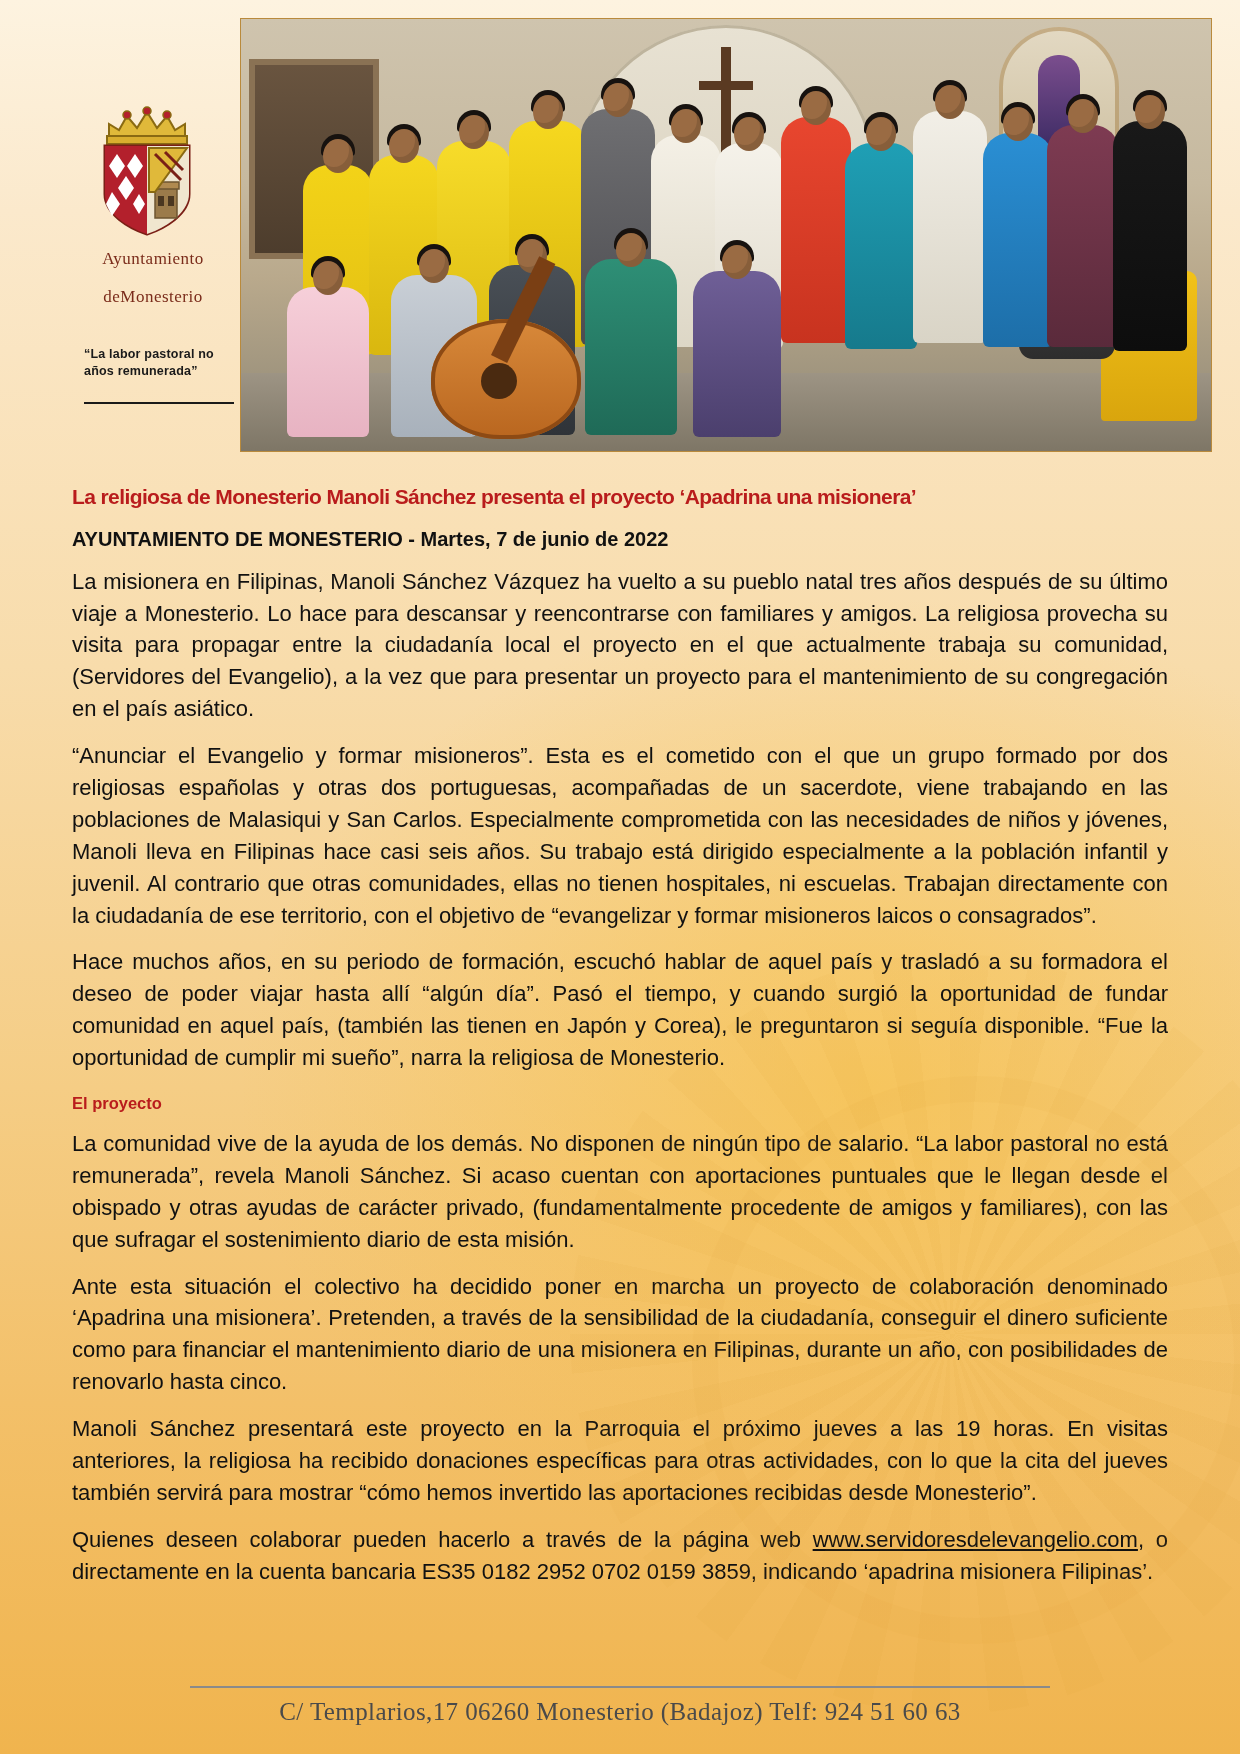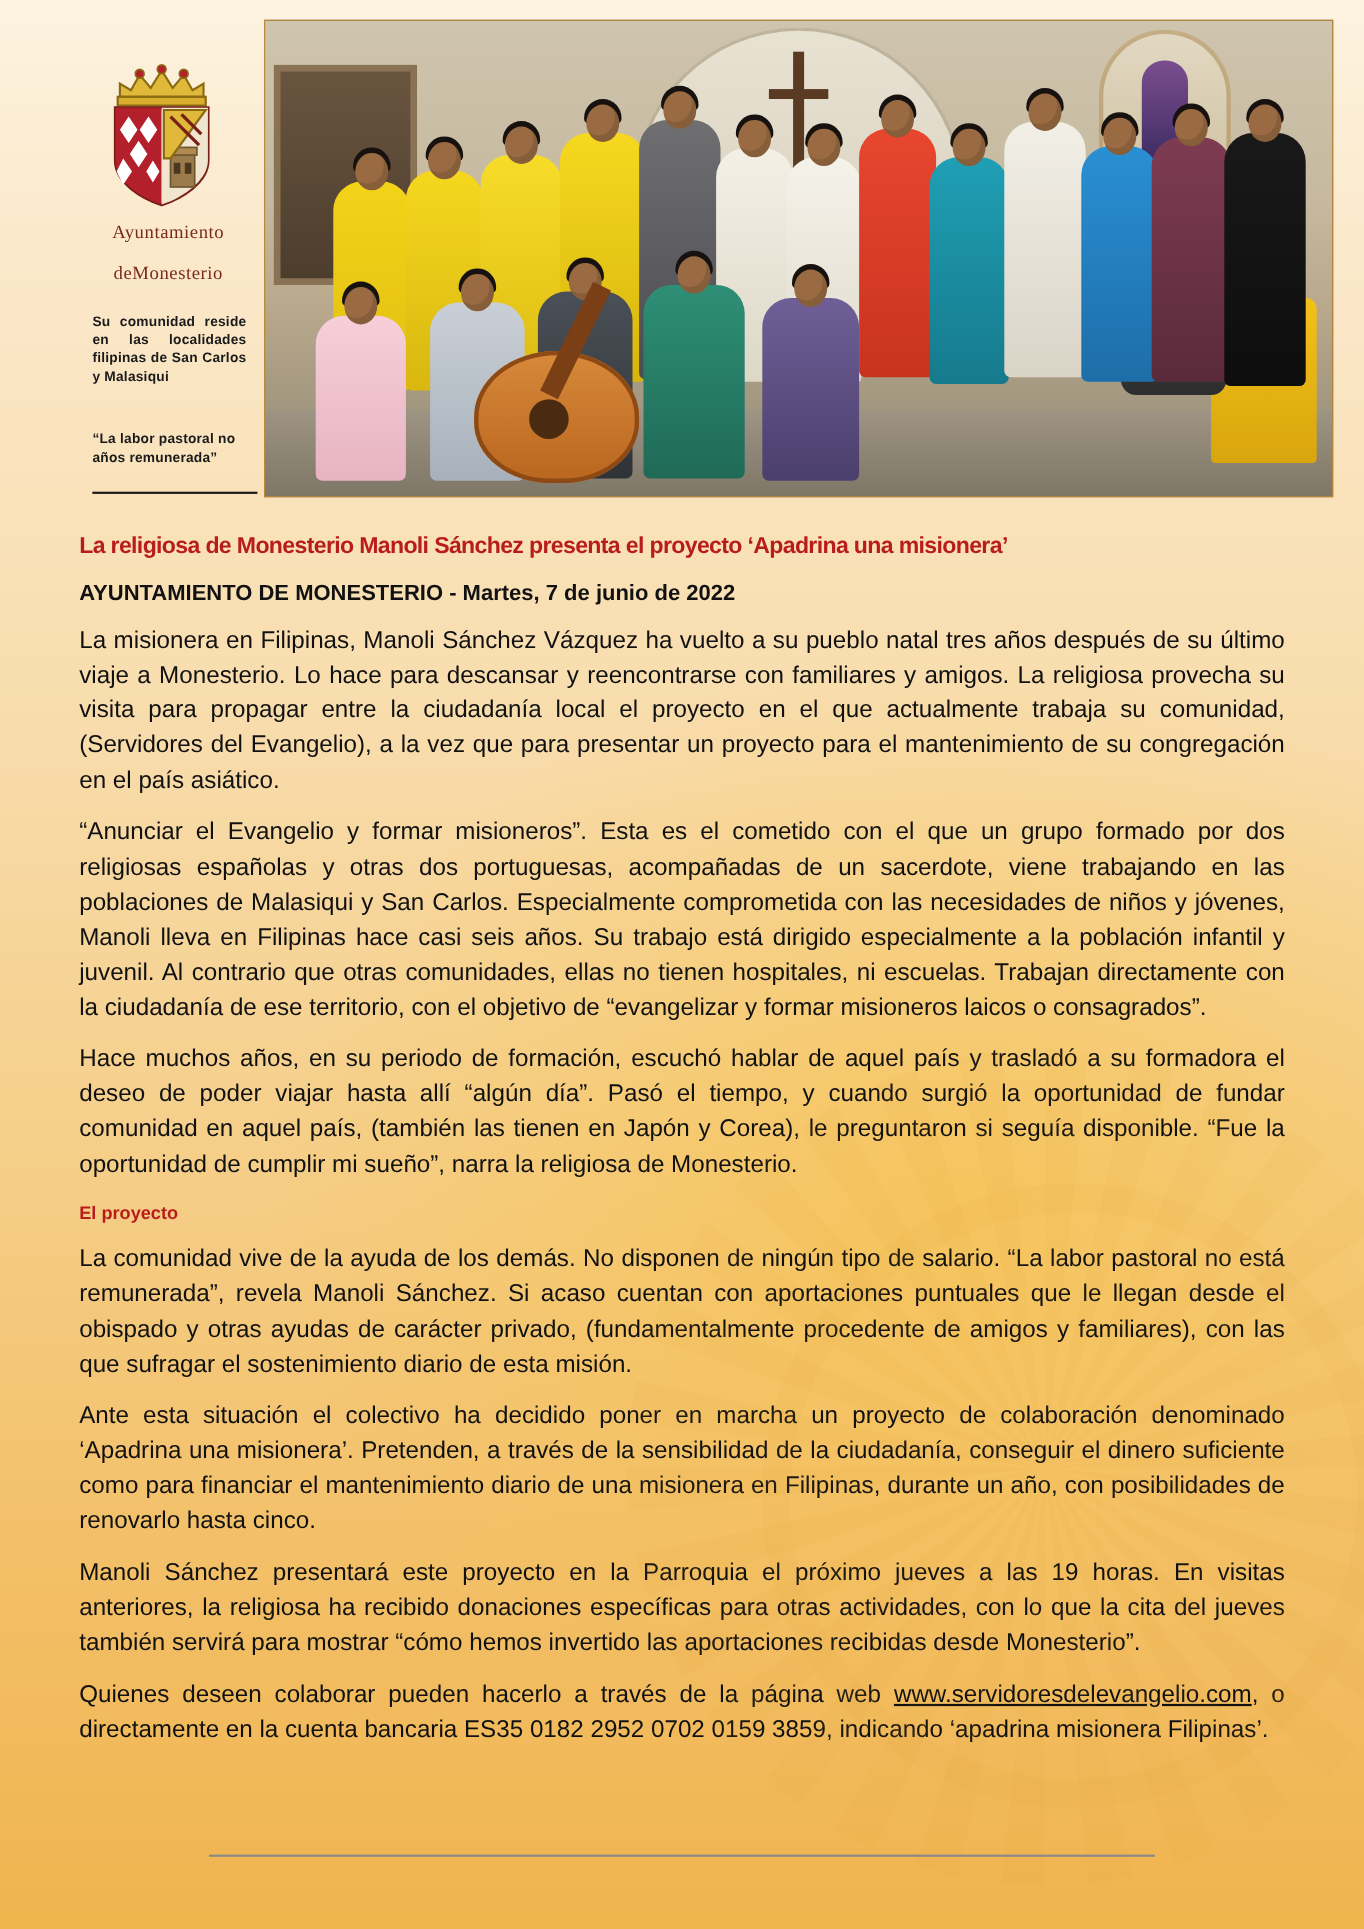--- a/index.html
+++ b/index.html
@@ -41,21 +41,21 @@
     position: relative;
     width: 1240px;
     height: 1754px;
     box-sizing: border-box;
   }
 
   
   .top {
     position: relative;
     display: flex;
-    align-items: flex-start;
+    align-items: center;
     padding: 18px 22px 16px 22px;
     border-radius: 12px;
   }
   .left-col {
     width: 210px;
     flex: 0 0 210px;
     padding-left: 52px;
     box-sizing: border-box;
   }
   .crest {
@@ -275,21 +275,20 @@
             <line x1="68" y1="58" x2="94" y2="84"></line>
             <line x1="78" y1="56" x2="96" y2="74"></line>
           </g>
         </svg>
       </div>
       <div class="crest-caption">
         <div class="l1">Ayuntamiento</div>
         <div class="l2">deMonesterio</div>
       </div>
 
-      <div class="sidenote">Su comunidad reside en las localidades filipinas de San Carlos y Malasiqui</div>
       <div class="sidenote quote">“La labor pastoral no años remunerada”</div>
       <div class="sidenote-rule"></div>
     </div>
 
     <div class="photo">
       <div class="ph-wall"></div>
       <div class="ph-arch"></div>
       <div class="ph-cross"></div>
       <div class="ph-alcove">
           <div class="saint"></div>
@@ -393,14 +392,15 @@
       <p>La comunidad vive de la ayuda de los demás. No disponen de ningún tipo de salario. “La labor pastoral no está remunerada”, revela Manoli Sánchez. Si acaso cuentan con aportaciones puntuales que le llegan desde el obispado y otras ayudas de carácter privado, (fundamentalmente procedente de amigos y familiares), con las que sufragar el sostenimiento diario de esta misión.</p>
       <p>Ante esta situación el colectivo ha decidido poner en marcha un proyecto de colaboración denominado ‘Apadrina una misionera’. Pretenden, a través de la sensibilidad de la ciudadanía, conseguir el dinero suficiente como para financiar el mantenimiento diario de una misionera en Filipinas, durante un año, con posibilidades de renovarlo hasta cinco.</p>
       <p>Manoli Sánchez presentará este proyecto en la Parroquia el próximo jueves a las 19 horas. En visitas anteriores, la religiosa ha recibido donaciones específicas para otras actividades, con lo que la cita del jueves también servirá para mostrar “cómo hemos invertido las aportaciones recibidas desde Monesterio”.</p>
 
       <p><span>Quienes deseen colaborar pueden hacerlo a través de la página web </span><a href="#">www.servidoresdelevangelio.com</a><span>, o directamente en la cuenta bancaria ES35 0182 2952 0702 0159 3859, indicando ‘apadrina misionera Filipinas’.</span></p>
     </div>
   </div>
 
   <div class="footer">
     <div class="footer-rule"></div>
+    <div class="footer-text">C/ Templarios,17  06260 Monesterio (Badajoz)  Telf: 924 51 60 63</div>
   </div>
 </div>
 
 </body></html>

